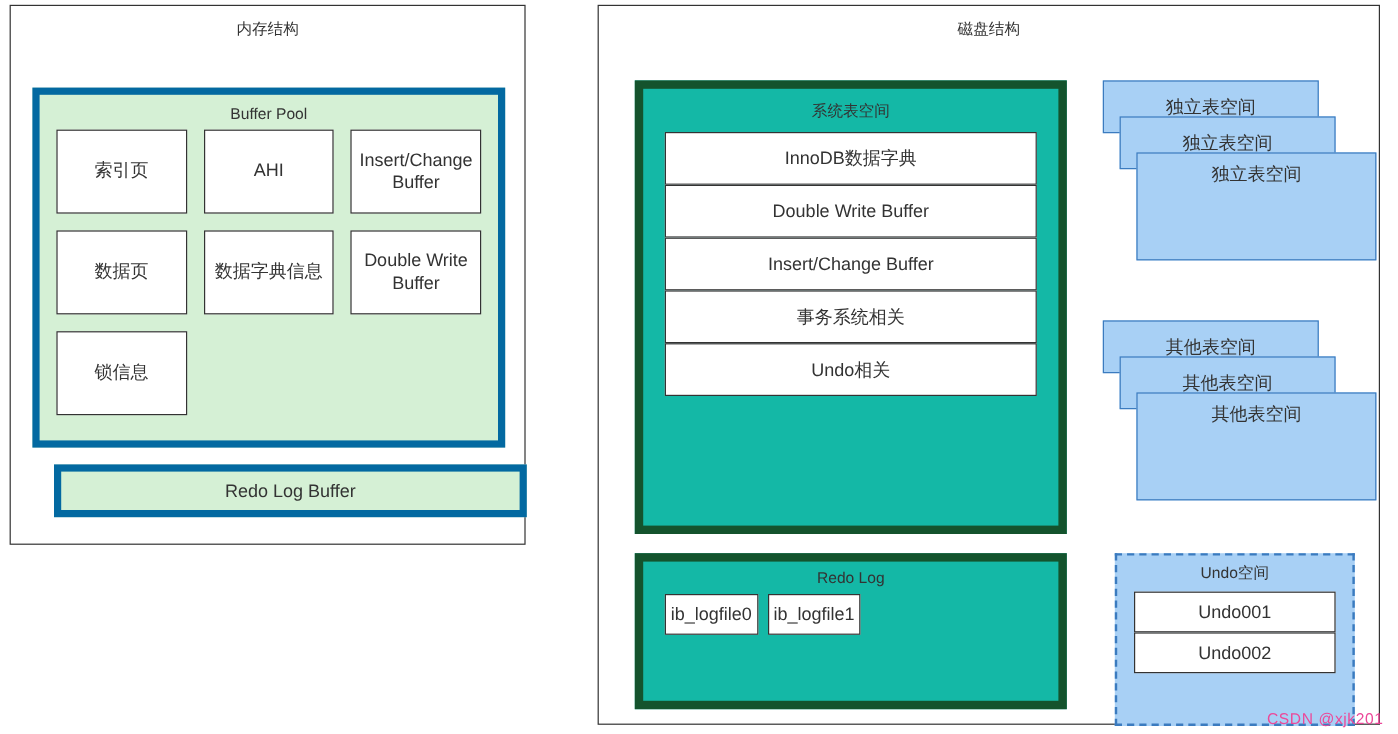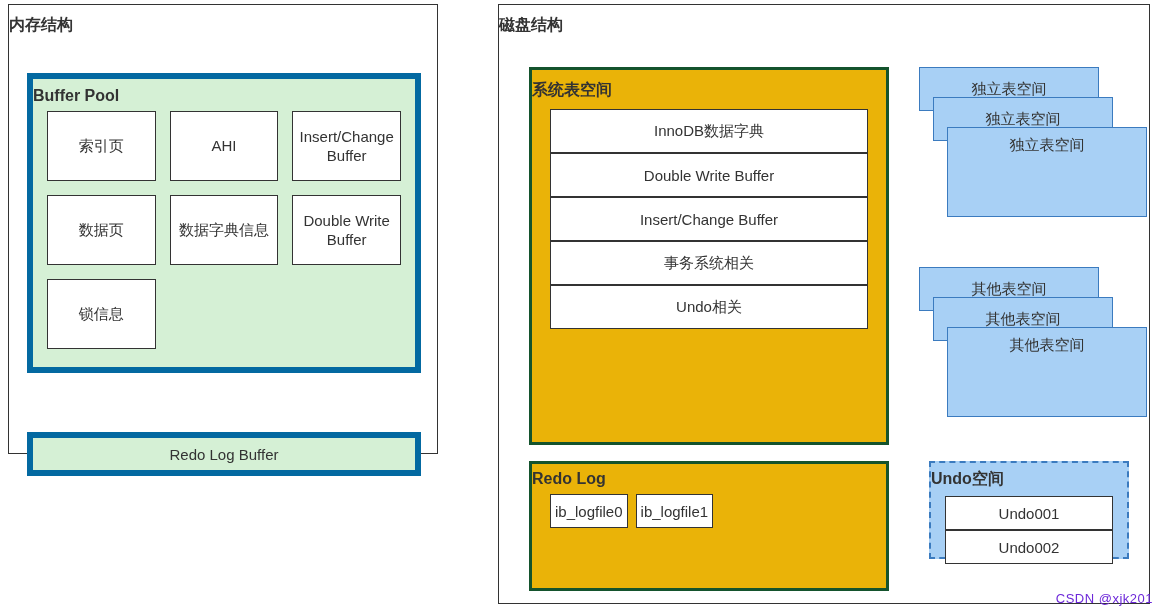--- a/index.html
+++ b/index.html
@@ -13,32 +13,31 @@
     width: 1165px;
     height: 612px;
     position: relative;
   }
   .panel {
     border: 1px solid #333;
     background: #fff;
     position: absolute;
   }
   .title {
-    text-align: left;
+    text-align: center;
     padding: 10px 0 8px 0;
-    font-size: 16px;
-    font-weight: bold;
+    font-size: 13px;
   }
   .green-box {
     background: #d5f0d5;
     border: 6px solid #0369a1;
   }
   .blue-box {
-    background: #eab308;
-    border: 3px solid #14532d;
+    background: #14b8a6;
+    border: 7px solid #14532d;
   }
   .white-cell {
     background: #fff;
     border: 1px solid #333;
     display: flex;
     align-items: center;
     justify-content: center;
     text-align: center;
     padding: 4px;
   }
@@ -47,21 +46,21 @@
   #buffer-pool { position: absolute; left: 18px; top: 68px; width: 394px; height: 300px; }
   #buffer-pool .title { padding: 8px 0 6px 0; }
   .bp-grid {
     display: grid;
     grid-template-columns: repeat(3, 1fr);
     grid-auto-rows: 70px;
     gap: 14px;
     padding: 0 14px 14px 14px;
   }
   .bp-grid .white-cell { font-size: 15px; line-height: 1.3; }
-  #redo-log-buffer { position: absolute; left: 18px; top: 382px; width: 394px; height: 44px; display:flex; align-items:center; justify-content:center;margin-top:45px; }
+  #redo-log-buffer { position: absolute; left: 36px; top: 382px; width: 394px; height: 44px; display:flex; align-items:center; justify-content:center; }
 
   
   #disk-panel { left: 498px; top: 4px; width: 652px; height: 600px; }
 
   #sys-ts { position: absolute; left: 30px; top: 62px; width: 360px; height: 378px; }
   .sys-list { padding: 0 18px 14px 18px; display:flex; flex-direction:column; }
   .sys-list .white-cell { height: 44px; }
 
   
   .stack { position: absolute; }
@@ -86,32 +85,32 @@
   #stack1 { left: 420px; top: 62px; width: 220px; height: 180px; }
   #stack2 { left: 420px; top: 262px; width: 220px; height: 180px; }
 
   
   #redo-log { position: absolute; left: 30px; top: 456px; width: 360px; height: 130px; }
   .redo-list { padding: 0 18px 12px 18px; display:flex; flex-direction:row; gap:8px; }
   .redo-list .white-cell { height: 34px; }
 
   
   #undo-space {
-    position: absolute; left: 430px; top: 456px; width: 200px; height: 98px;
+    position: absolute; left: 430px; top: 456px; width: 200px; height: 144px;
     border: 2px dashed #3b7bbf;
     background: #a8d0f5;
   }
   .undo-list { padding: 0 14px 10px 14px; display:flex; flex-direction:column; gap:0; }
   .undo-list .white-cell { height: 34px; }
 
   #watermark {
     position: absolute;
     right: 12px; bottom: 6px;
     font-size: 13px;
-    color: #6d28d9;
+    color: #ec4899;
     letter-spacing: 0.5px;
   }
 </style>
 </head>
 <body>
 
 <div id="mem-panel" class="panel">
   <div class="title">内存结构</div>
 
   <div id="buffer-pool" class="green-box">

